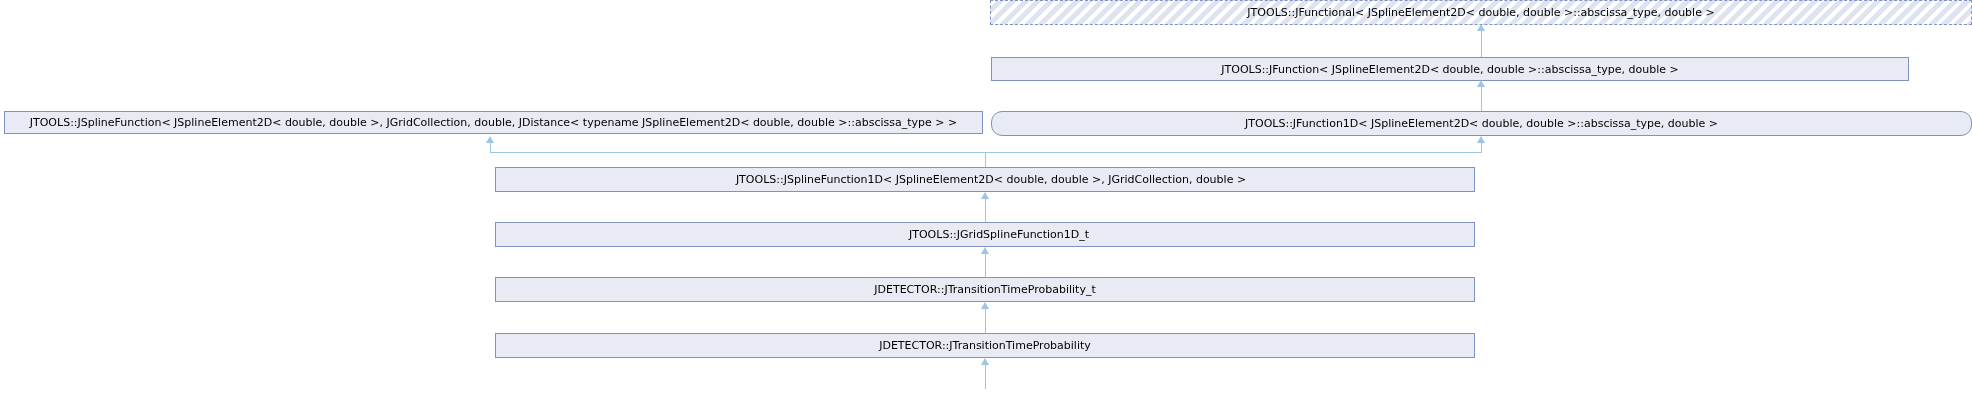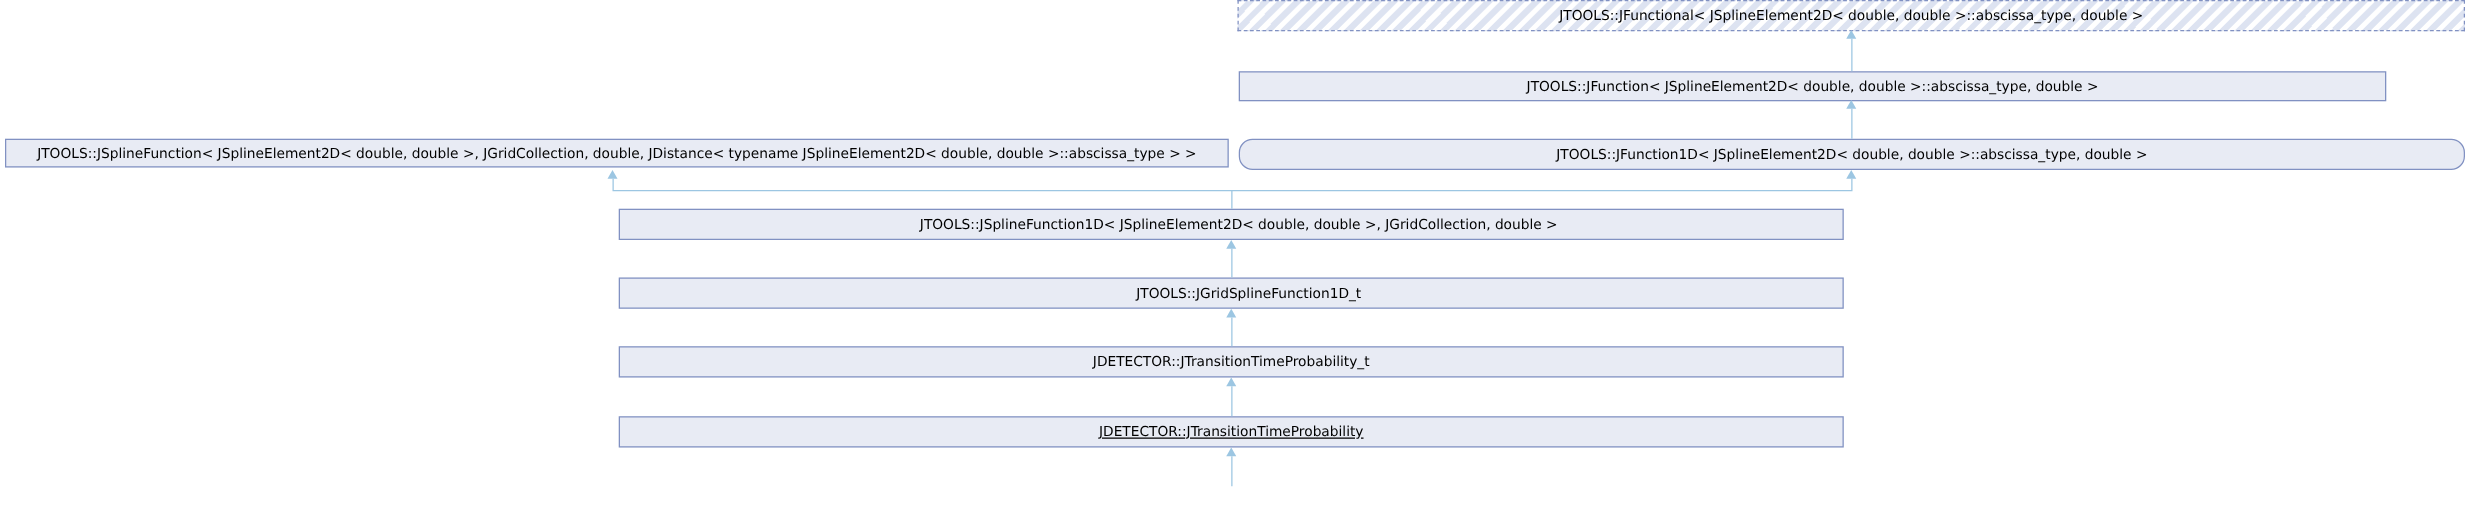--- a/index.html
+++ b/index.html
@@ -54,21 +54,21 @@
   }
 
   
   #node-jfunctional        { left: 990px; top: 0px;   width: 982px; height: 25px; }
   #node-jfunction          { left: 991px; top: 57px;  width: 918px; height: 24px; }
   #node-jsplinefunction    { left: 4px;   top: 111px; width: 979px; height: 23px; }
   #node-jfunction1d        { left: 991px; top: 111px; width: 981px; height: 25px; border-radius: 11px; }
   #node-jsplinefunction1d  { left: 495px; top: 167px; width: 980px; height: 25px; padding-left: 12px; }
   #node-jgridspline        { left: 495px; top: 222px; width: 980px; height: 25px; padding-left: 28px; }
   #node-jttprob-t          { left: 495px; top: 277px; width: 980px; height: 25px; }
-  #node-jttprob            { left: 495px; top: 333px; width: 980px; height: 25px; text-decoration: underline; }
+  #node-jttprob            { left: 495px; top: 333px; width: 980px; height: 25px; }
   #node-getttprob          { left: 495px; top: 389px; width: 980px; height: 25px; }
 </style>
 </head>
 <body>
 
 <div id="canvas">
 
   <div class="node external" id="node-jfunctional">JTOOLS::JFunctional&lt; JSplineElement2D&lt; double, double &gt;::abscissa_type, double &gt;</div>
 
   <div class="node" id="node-jfunction">JTOOLS::JFunction&lt; JSplineElement2D&lt; double, double &gt;::abscissa_type, double &gt;</div>

